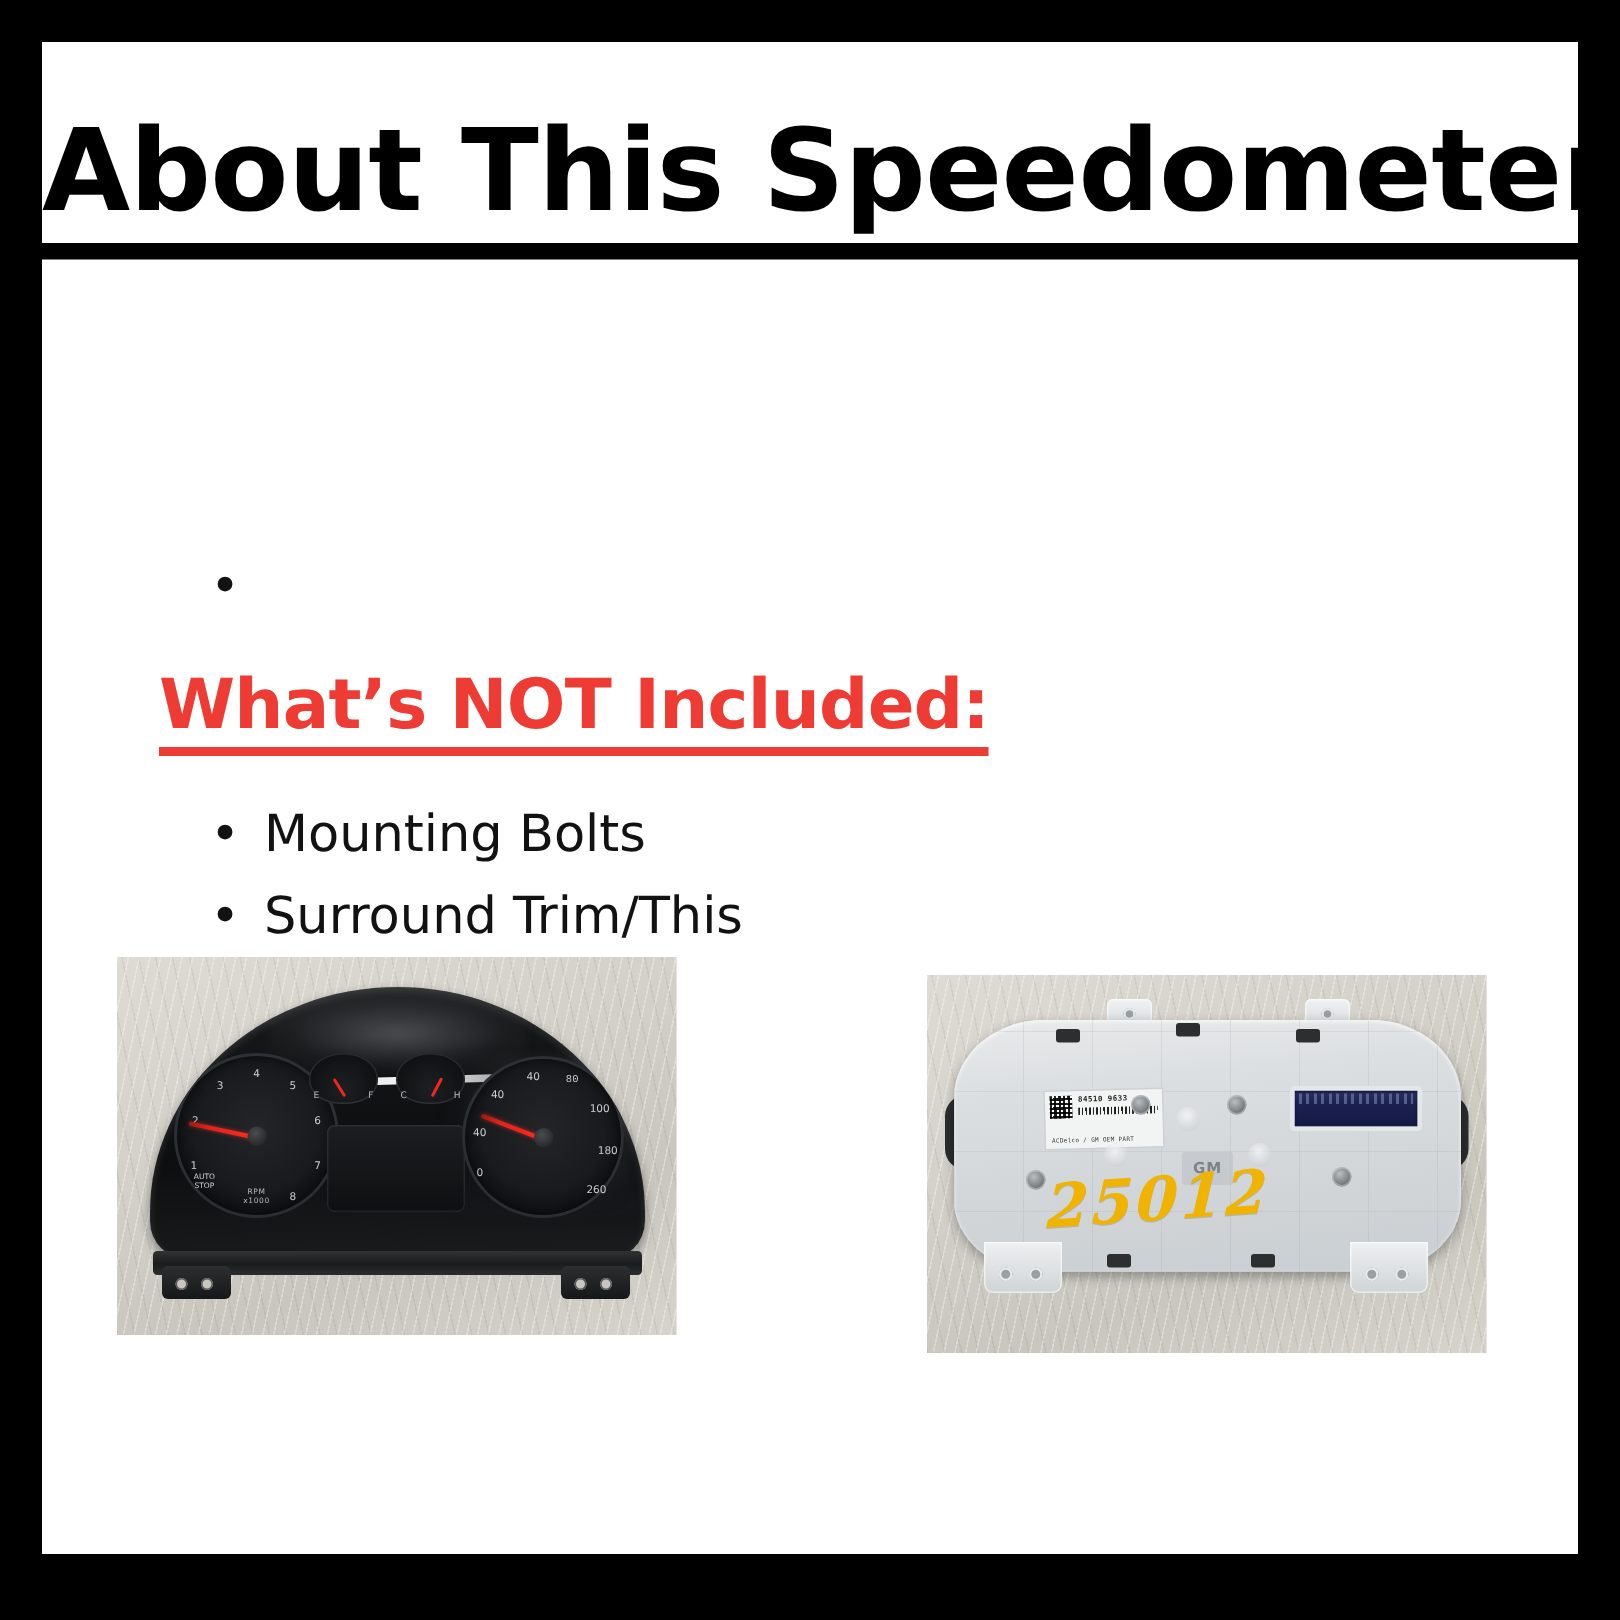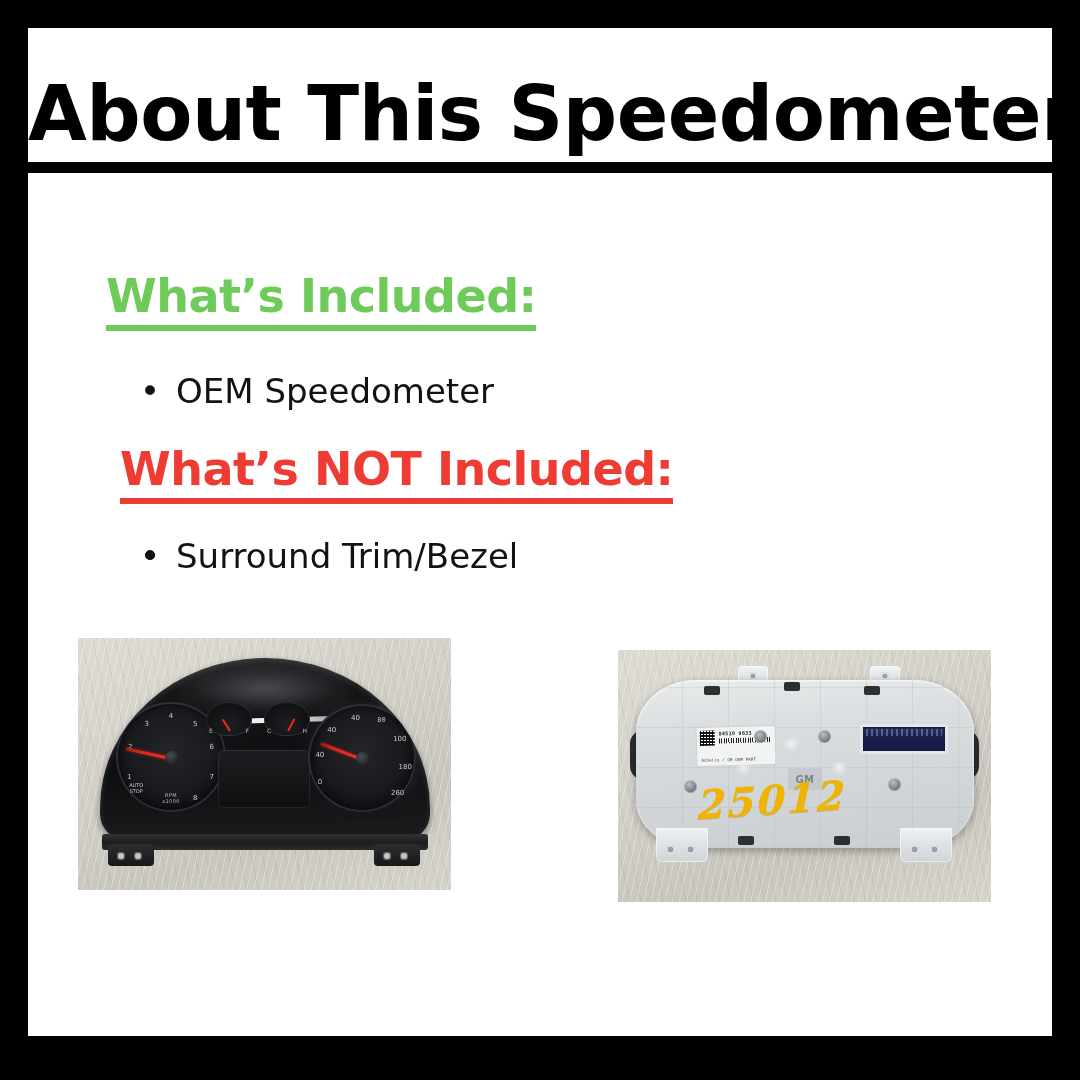--- a/index.html
+++ b/index.html
@@ -70,21 +70,20 @@
     left: 78px;
     top: 245px;
     color: #6ECB5A;
     border-bottom: 6px solid #6ECB5A;
   }
   #head-not-included {
     left: 78px;
     top: 418px;
     color: #EE3B33;
     border-bottom: 6px solid #EE3B33;
-    margin-left: 14px;
   }
 
   
   .bullets {
     position: absolute;
     left: 106px;
     margin: 0;
     padding: 0;
     list-style: none;
   }
@@ -484,38 +483,37 @@
 </head>
 <body>
 
 <div id="poster">
   <div id="card">
 
     <div id="title-wrap">
       <div id="title">About This Speedometer</div>
     </div>
 
-    <div class="section-head" id="head-included">What’s Included:</div>
 
     <ul class="bullets" id="bullets-included">
       <li>
         <span class="dot">•</span>
-        <span>OEM Speedometer</span>
       </li>
     </ul>
 
     <div class="section-head" id="head-not-included">What’s NOT Included:</div>
 
     <ul class="bullets" id="bullets-not-included">
       <li>
         <span class="dot">•</span>
+        <span>Mounting Bolts</span>
       </li>
       <li>
         <span class="dot">•</span>
-        <span>Surround Trim/Bezel</span>
+        <span>Surround Trim/This</span>
       </li>
     </ul>
 
     <div id="photos">
 
       <div class="photo" id="photo-front">
         <div class="bg-concrete"></div>
 
         <div class="cluster-front">
           <div class="reflect-blob"></div>

